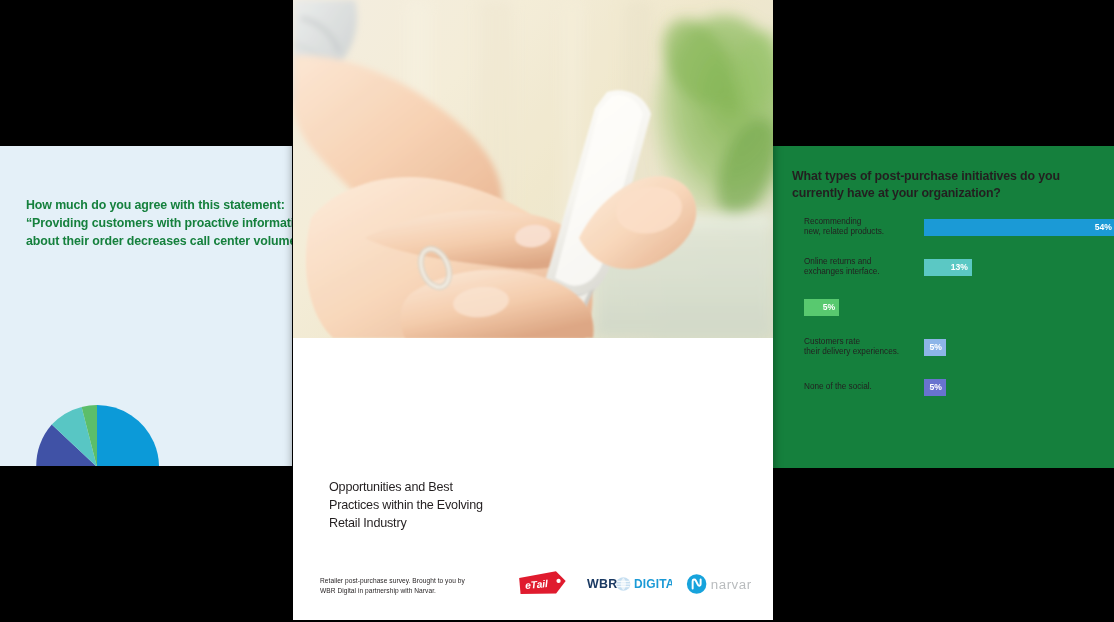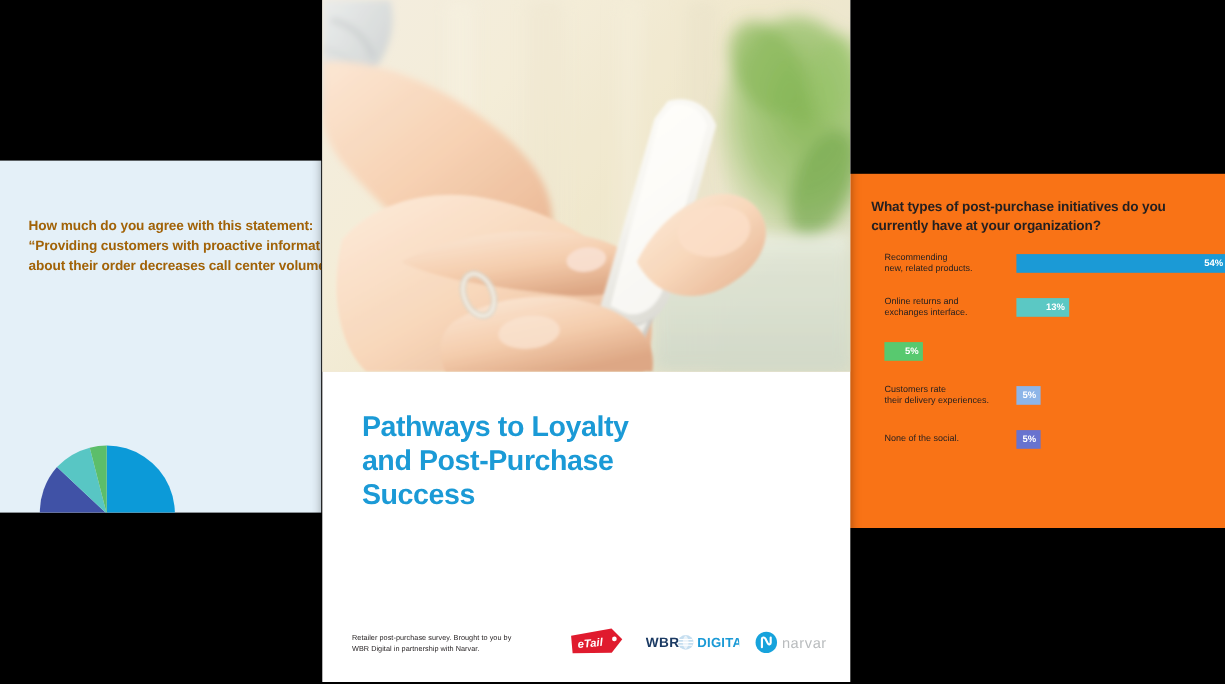--- a/index.html
+++ b/index.html
@@ -36,21 +36,21 @@
     box-sizing: border-box;
   }
   .pie-question {
     position: absolute;
     left: 26px;
     top: 50px;
     width: 330px;
     font-size: 12.4px;
     font-weight: bold;
     line-height: 18px;
-    color: #a16207;
+    color: #15803d;
     letter-spacing: -0.1px;
     white-space: nowrap;
   }
   .pie-question span { display: block; }
 
   .pie-wrap {
     position: absolute;
     left: 33px;
     top: 257px;
     width: 128px;
@@ -87,25 +87,24 @@
     color: #231f20;
   }
 
   
   .panel-right {
     position: absolute;
     left: 772px;
     top: 146px;
     width: 342px;
     height: 322px;
-    background: #f97316;
+    background: #15803d;
     box-shadow: 2px 2px 5px rgba(0,0,0,0.35);
     overflow: hidden;
     box-sizing: border-box;
-    margin-top: 12px;
   }
   .bar-question {
     position: absolute;
     left: 20px;
     top: 22px;
     width: 305px;
     font-size: 12.4px;
     font-weight: bold;
     line-height: 17px;
     color: #231f20;
@@ -449,26 +448,26 @@
 
         <g filter="url(#blurlite)" opacity="0.9">
           <ellipse cx="142" cy="268" rx="13" ry="20" fill="none" stroke="#d6d2c8" stroke-width="6" transform="rotate(-22 142 268)"></ellipse>
           <ellipse cx="142" cy="268" rx="13" ry="20" fill="none" stroke="#f2efe8" stroke-width="2.5" transform="rotate(-22 142 268)"></ellipse>
         </g>
 
         <rect x="0" y="0" width="480" height="338" fill="#fff3dd" opacity="0.12"></rect>
       </svg>
     </div>
 
-    <div class="cover-title">
-      <span>Pathways to Loyalty</span>
-      <span>and Post-Purchase</span>
-      <span>Success</span>
-    </div>
-
+
+    <div class="cover-sub">
+      <span>Opportunities and Best</span>
+      <span>Practices within the Evolving</span>
+      <span>Retail Industry</span>
+    </div>
 
     <div class="cover-footnote">
       <span>Retailer post-purchase survey. Brought to you by</span>
       <span>WBR Digital in partnership with Narvar.</span>
     </div>
 
     <div class="logo-strip">
 
       <div class="logo-etail">
         <svg viewBox="0 0 58 32">

